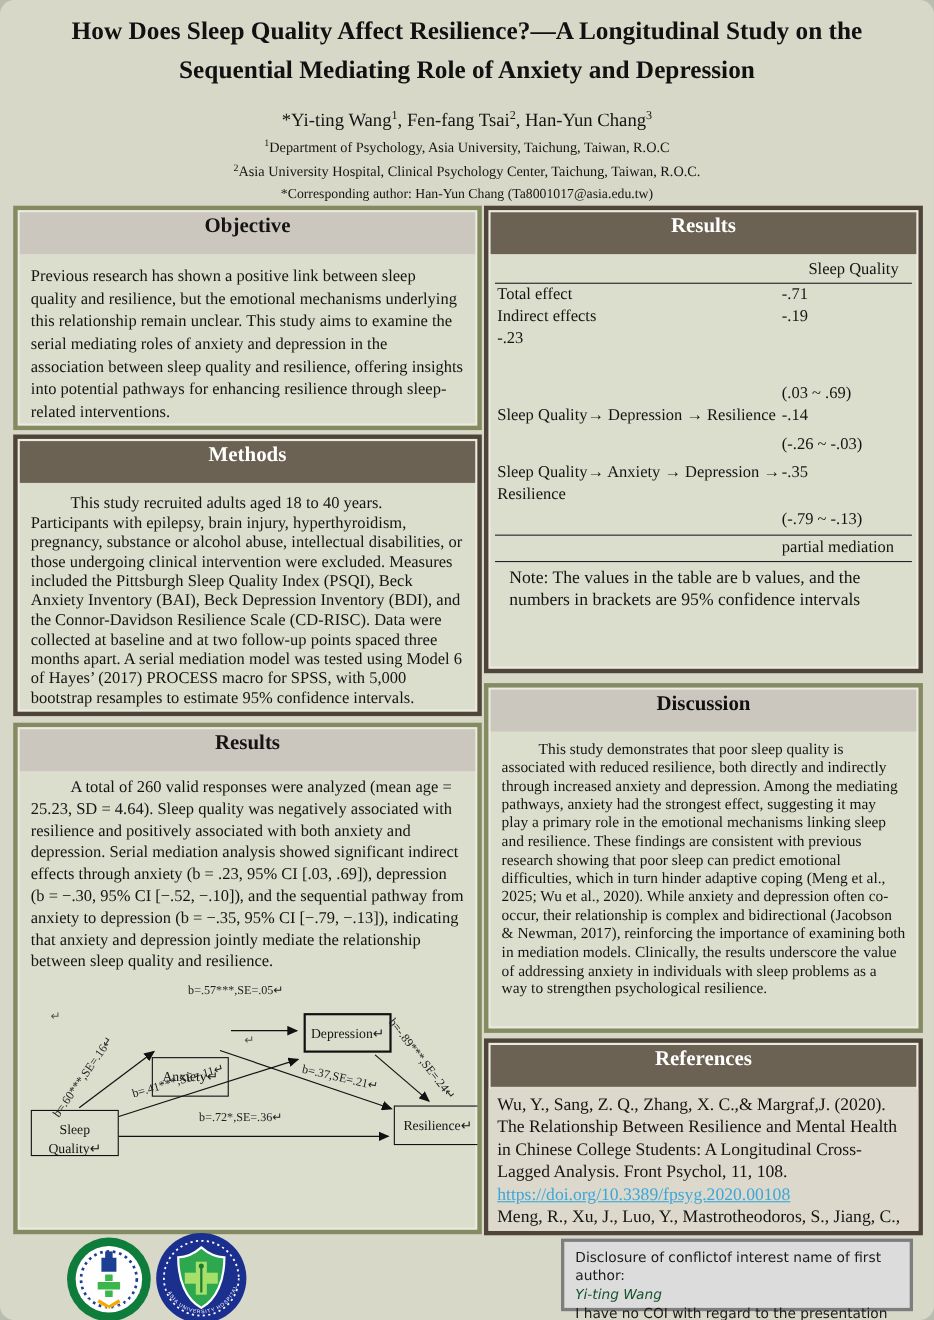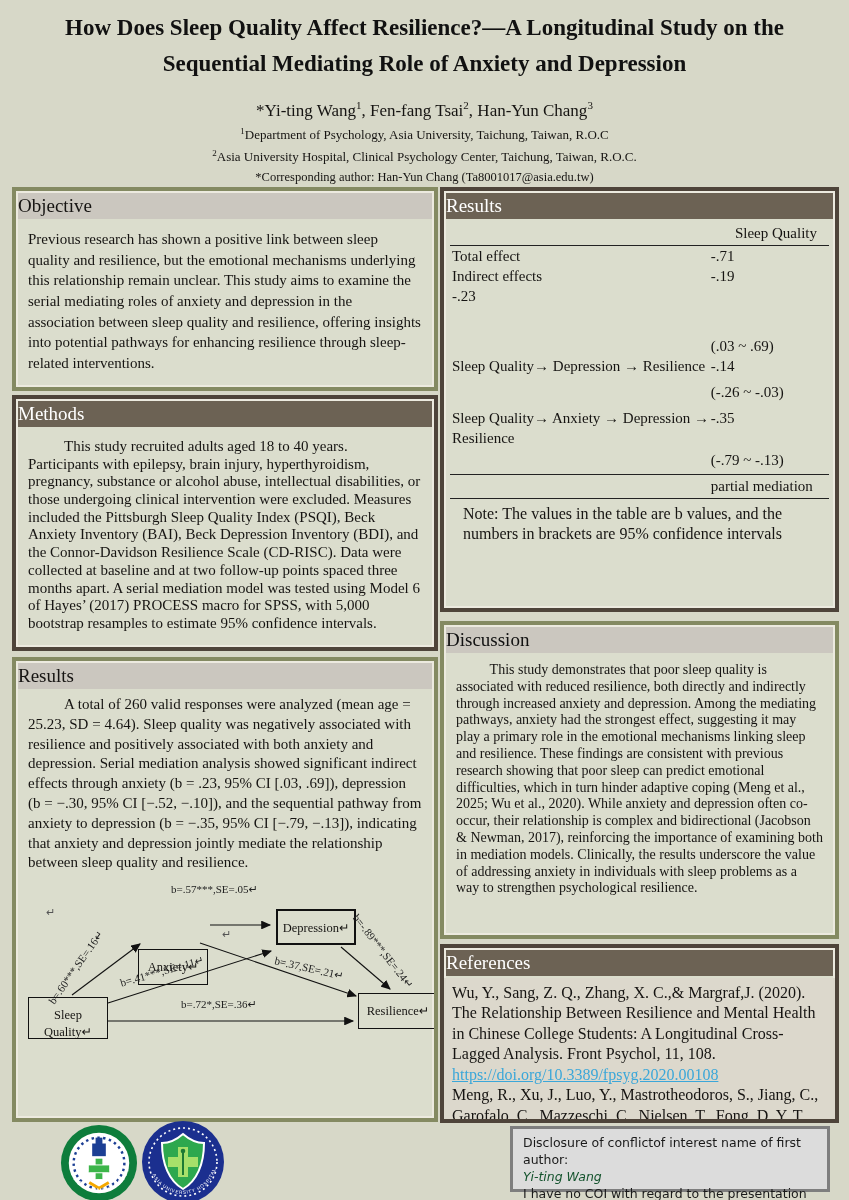--- a/index.html
+++ b/index.html
@@ -1,35 +1,35 @@
 <!DOCTYPE html>
 <html><head>
 <meta charset="utf-8">
 <style>
   * { box-sizing: border-box; margin: 0; padding: 0; }
   html,body { background:#b9bdb0; }
   .page {
     position: relative; width: 849px; height: 1200px;
     background: #d7d8c8; overflow: hidden;
-    font-family: "Liberation Serif", serif; color: #161412;
+    font-family: "Liberation Serif", serif; color: #161412; border-radius: 13px;
   }
   
   .poster-header { text-align: center; padding-top: 10px; }
   .poster-title { font-size: 23px; font-weight: bold; line-height: 36px; color:#111; }
   .authors { margin-top: 17px; font-size: 17px; }
   .authors sup { font-size: 11px; }
   .affil { margin-top: 5px; font-size: 13px; }
   .affil sup { font-size: 9px; }
   .corr { margin-top: 5px; font-size: 12.5px; }
   
   .box { position: absolute; border: 4px solid #848a62; background: #dbddcd;
          box-shadow: inset 0 0 0 2px #eceadf; overflow: hidden; }
   .box.dark { border-color: #4e443a; }
-  .box-header { height: 26px; line-height: 26px; text-align: left;
-    background: #cbc7bf; font-size: 19px; font-weight: normal; margin: 2px; }
+  .box-header { height: 38px; line-height: 26px; text-align: center;
+    background: #cbc7bf; font-size: 19px; font-weight: bold; margin: 2px; }
   .box.dark .box-header, .box.darkhead .box-header { background: #6c6254; color: #fff; }
   .box-body { padding: 5px 12px 6px 12px; font-size: 15px; text-align: left; }
   .indent { text-indent: 2.4em; }
   #box-objective   { left: 12px;  top: 187px; width: 426px; height: 204px; }
   #box-objective .box-body { line-height: 1.38; padding-top: 8px; }
   #box-methods    { left: 12px;  top: 395px; width: 426px; height: 256px; }
   #box-methods .box-body { line-height: 1.18; padding-top: 9px; }
   #box-results-left { left: 12px; top: 657px; width: 426px; height: 465px; }
   #box-results-left .box-body { line-height: 1.32; padding-top: 4px; }
   #box-results-right { left: 440px; top: 187px; width: 399px; height: 425px; }

